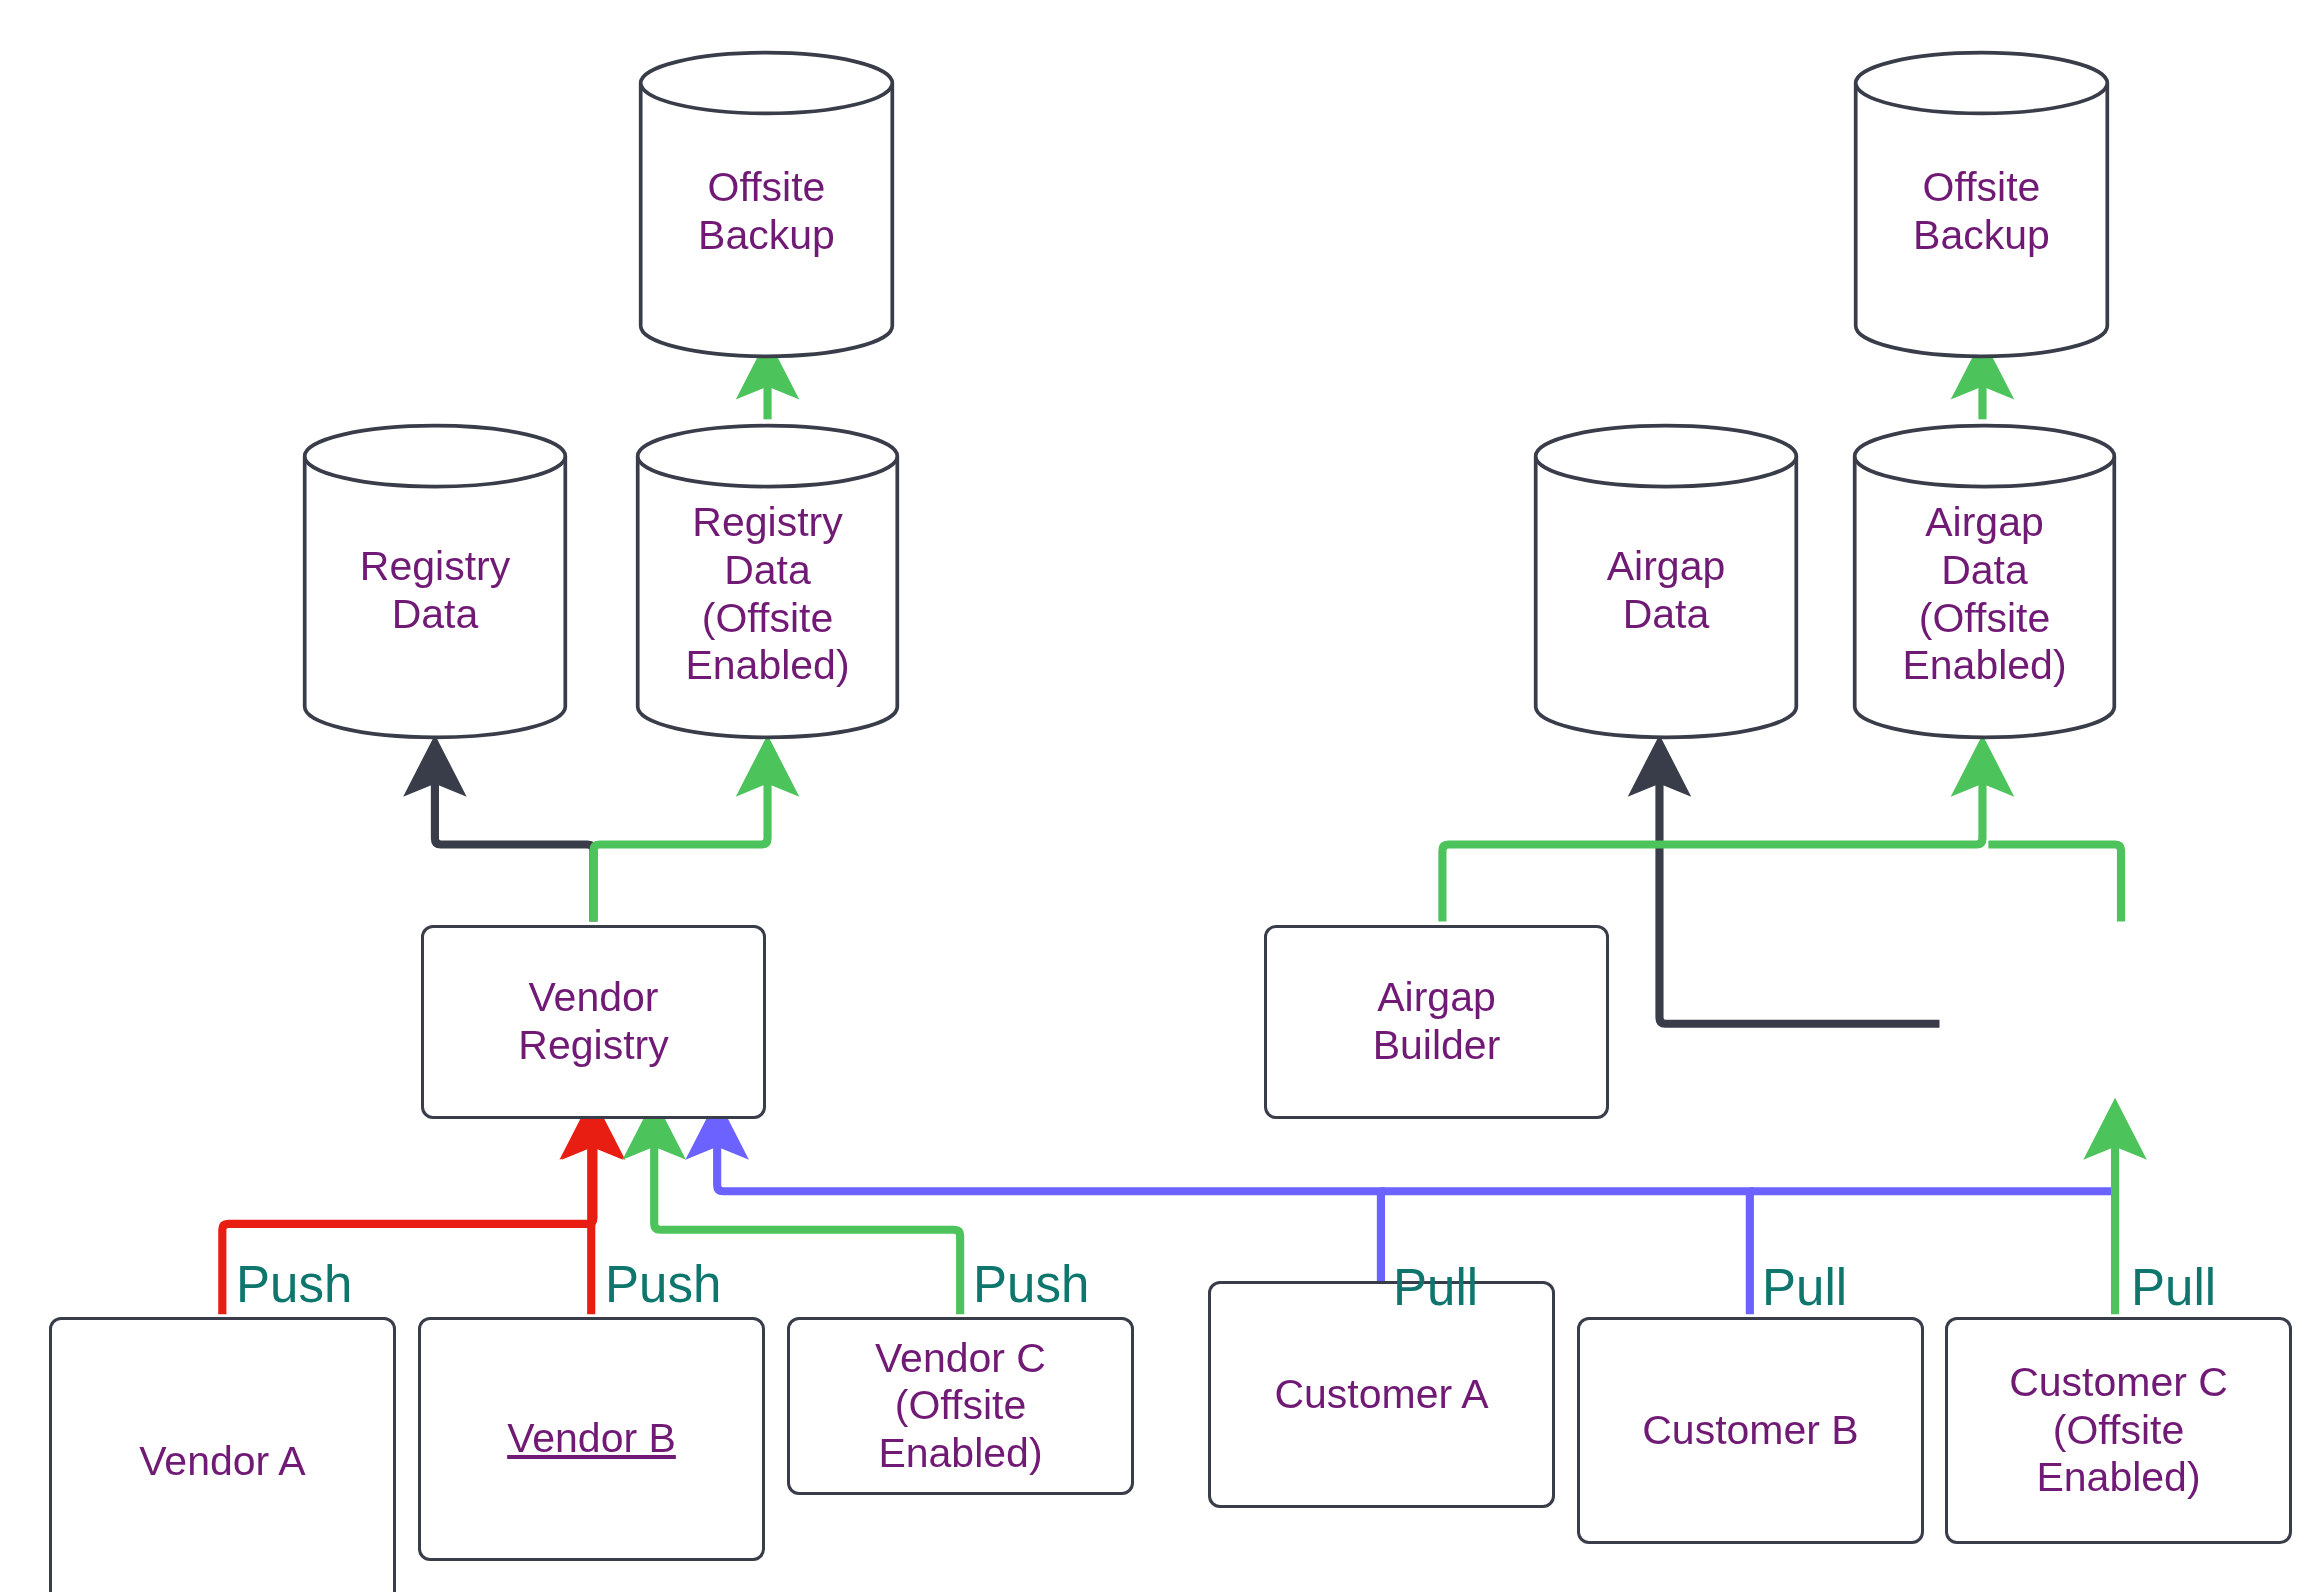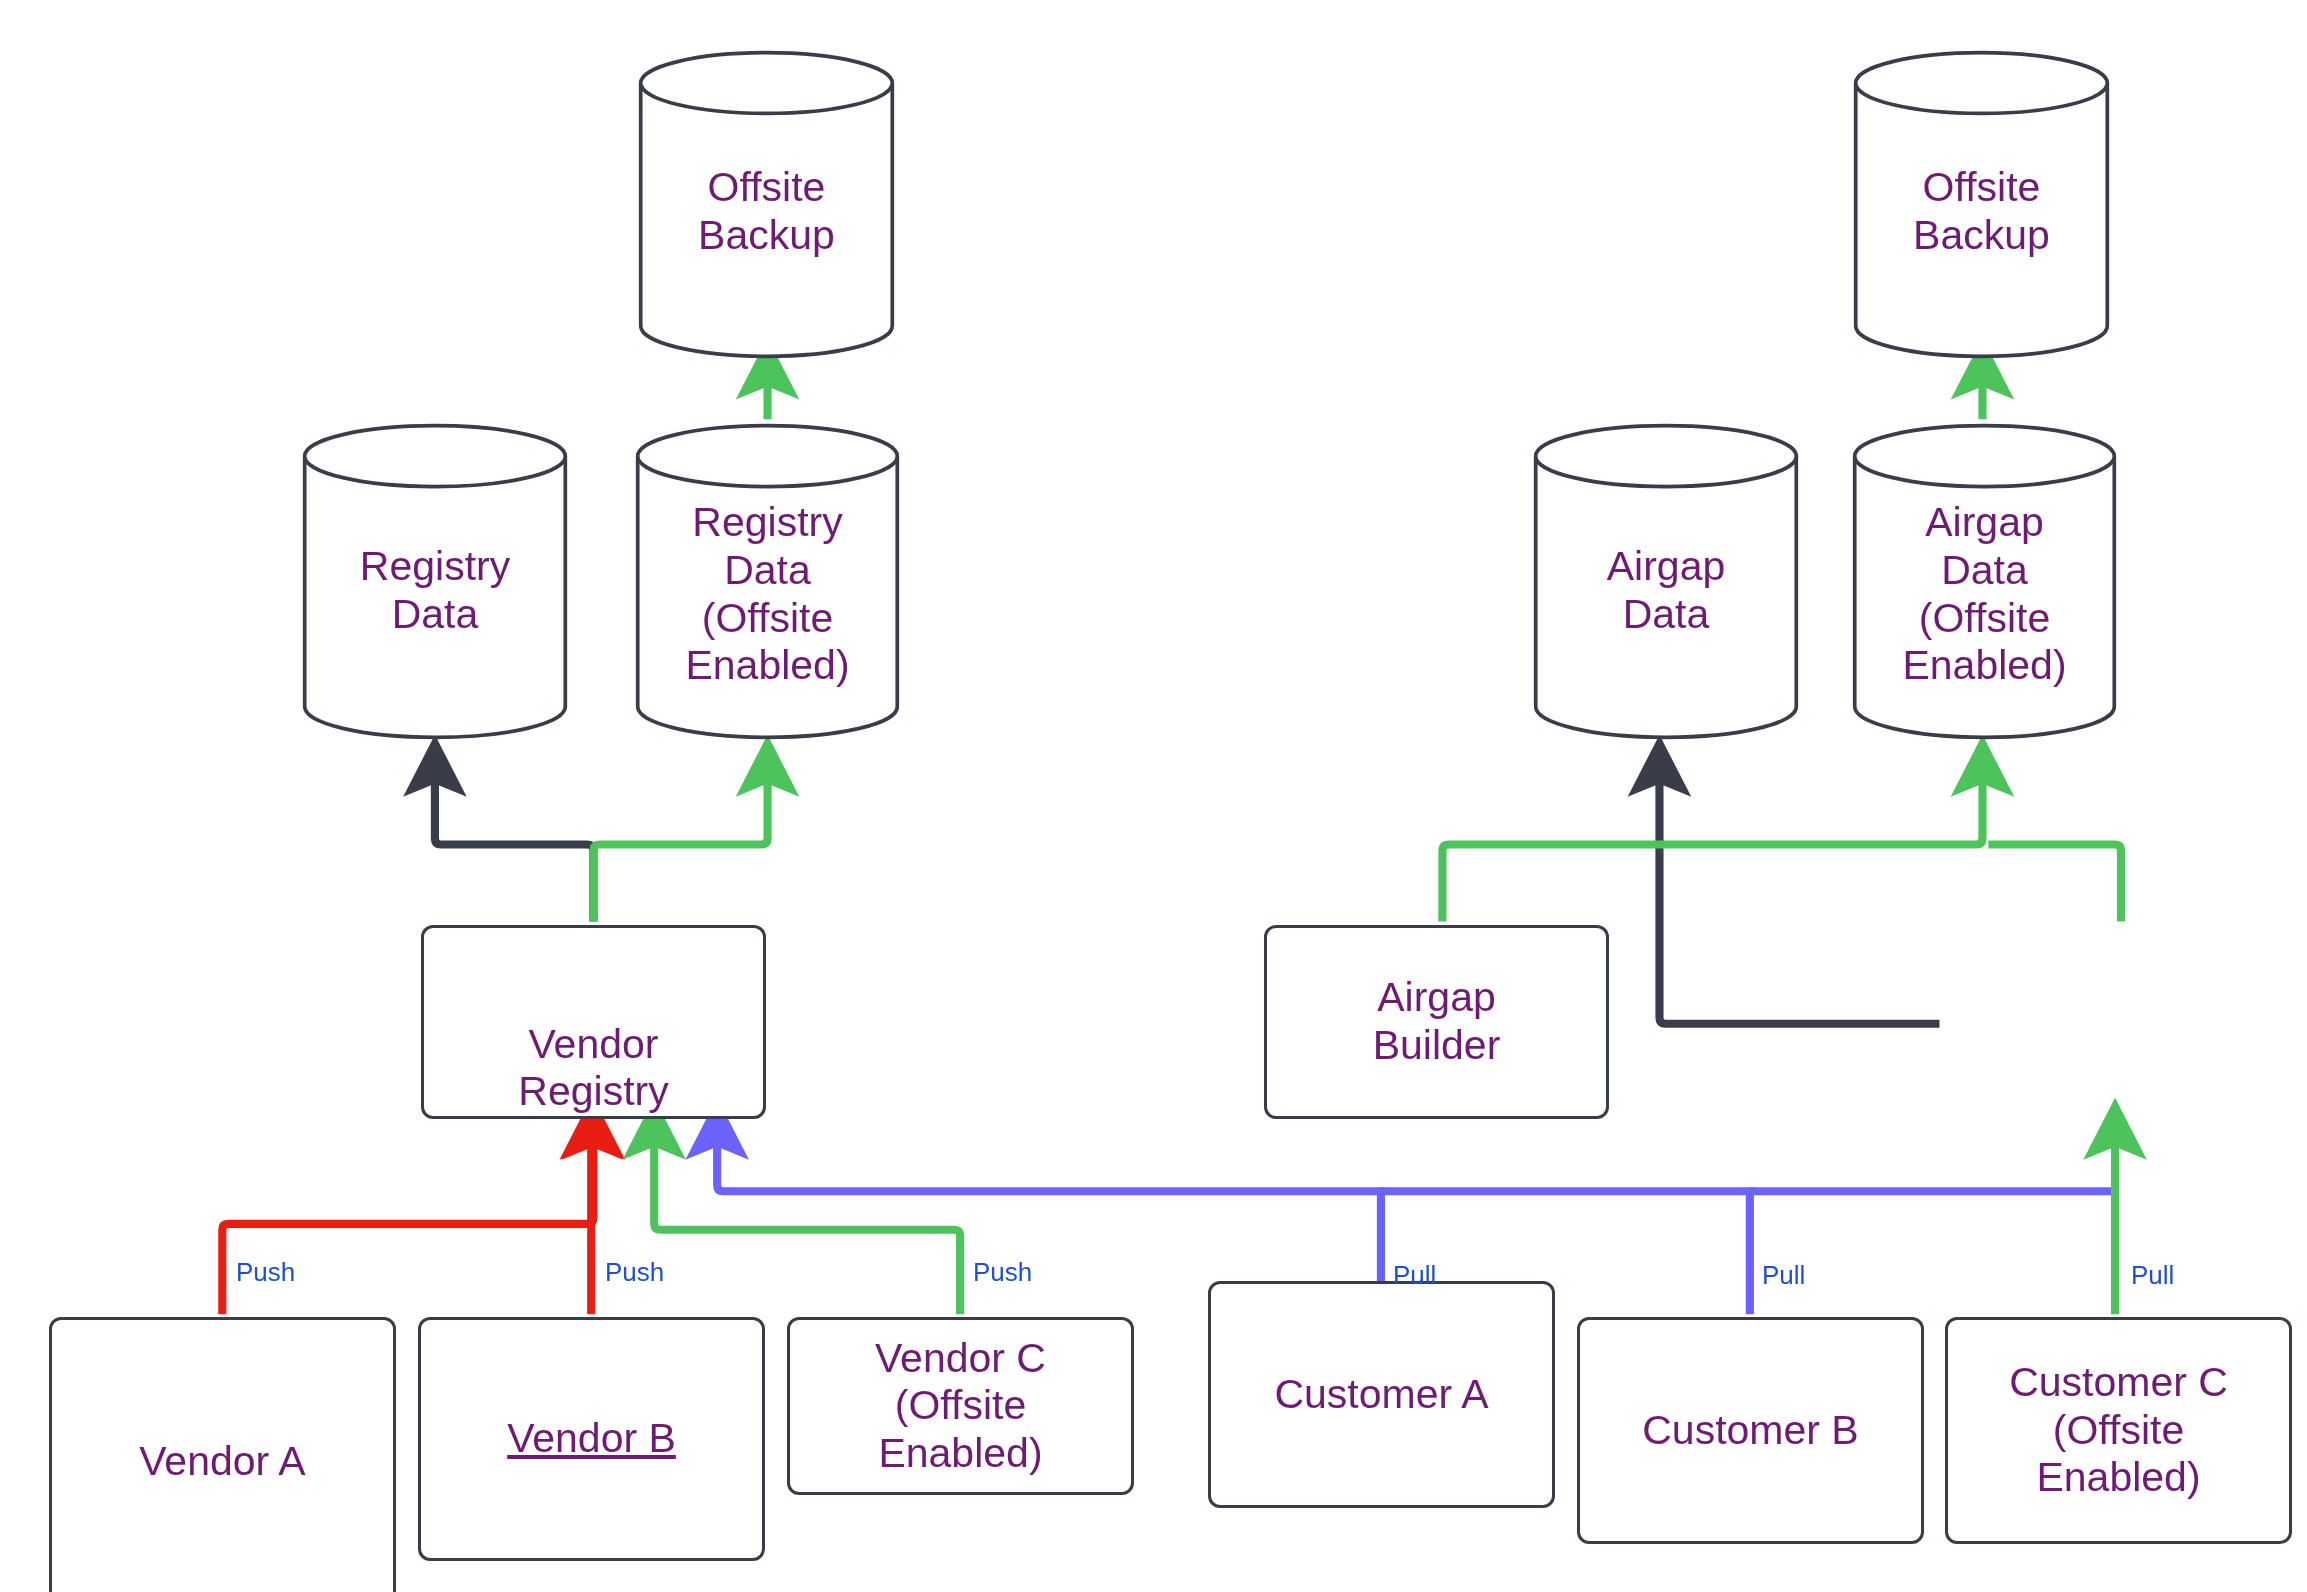--- a/index.html
+++ b/index.html
@@ -49,22 +49,22 @@
   .cyl-shape {
     position: absolute;
     left: 0;
     top: 0;
     width: 100%;
     height: 100%;
     z-index: -1;
   }
   .edge-label {
     position: absolute;
-    color: #1d4ed8;
-    font-size: 26px;
+    color: #0f766e;
+    font-size: 51px;
     line-height: 1;
     white-space: nowrap;
     z-index: 4;
     background: transparent;
   }
 </style>
 </head>
 <body>
 
 <div id="diagram-root">
@@ -136,21 +136,21 @@
     <svg class="cyl-shape" viewBox="0 0 360 430" preserveAspectRatio="none">
       <path d="M5,46 L5,384 A175,41 0 0 0 355,384 L355,46" fill="#ffffff" stroke="#393d49" stroke-width="5"></path>
       <ellipse cx="180" cy="46" rx="175" ry="41" fill="#ffffff" stroke="#393d49" stroke-width="5"></ellipse>
     </svg>
     <span style="transform:translateY(13.3px);">Registry
 Data
 (Offsite
 Enabled)</span>
   </div>
 
-  <div class="node box" style="left:421px; top:925px; width:345px; height:194px;align-items:flex-end;">
+  <div class="node box" style="left:421px; top:925px; width:345px; height:194px;">
     <span>Vendor
 Registry</span>
   </div>
 
   <div class="node box" style="left:49px; top:1317px; width:347px; height:289px;">
     <span>Vendor A</span>
   </div>
 
   <div class="node box" style="left:418px; top:1317px; width:347px; height:244px;text-decoration:underline;">
     <span>Vendor B</span>

